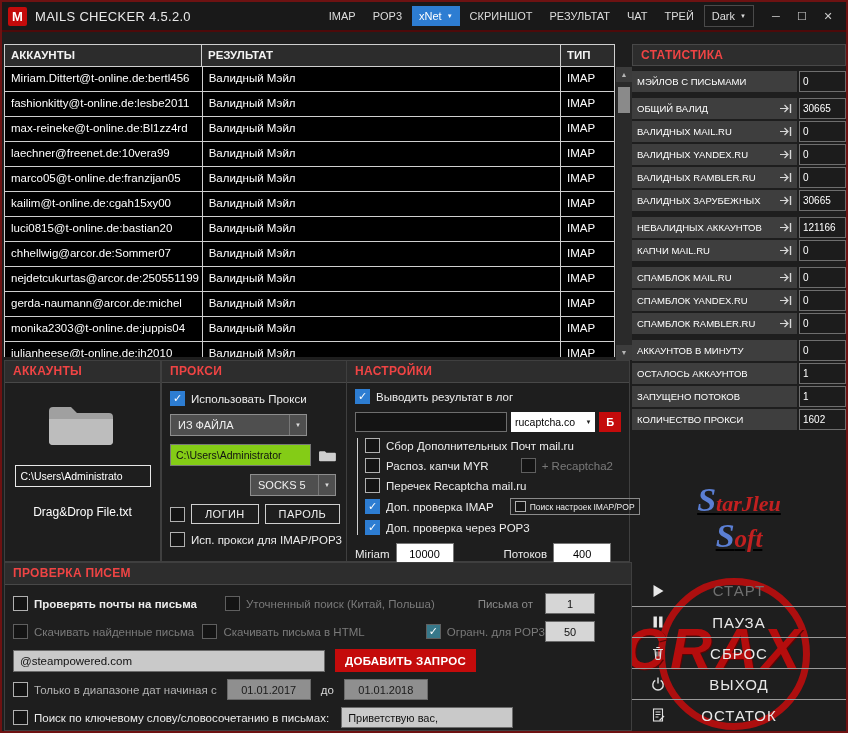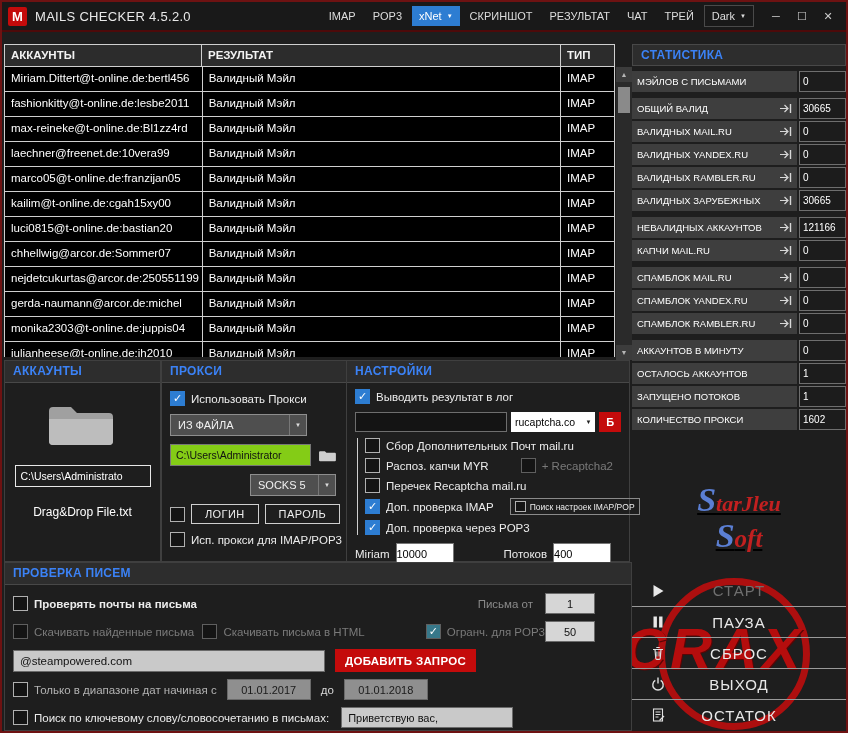--- a/index.html
+++ b/index.html
@@ -28,21 +28,21 @@
   .tr { display:flex; height:25px; }
   .td { background:#000; border-right:1px solid #cfcfcf; border-bottom:1px solid #cfcfcf; color:#fff; font-size:11.5px; line-height:23px; padding:0 6px; white-space:nowrap; overflow:hidden; }
   .col-a { width:198px; } .col-r { width:359px; } .col-t { width:54px; }
   .vscroll { position:absolute; top:23px; right:0; width:16px; height:293px; background:#2a2a2a; display:flex; flex-direction:column; align-items:center; }
   .vs-btn { width:16px; height:15px; background:#3c3c3c; color:#b5b5b5; font-size:7px; line-height:15px; text-align:center; flex:none; }
   .vs-thumb { width:12px; height:26px; background:#8a8a8a; margin-top:5px; flex:none; }
   .vs-bottom { margin-top:auto; }
 
   
   .panel { position:absolute; background:#1e1e1e; border:1px solid #3f3f3f; }
-  .section-header { height:22px; background:#2d2d2d; border-bottom:1px solid #484848; color:#3b82f6; font-weight:bold; font-size:12px; padding:3px 8px; letter-spacing:.3px; }
+  .section-header { height:22px; background:#2d2d2d; border-bottom:1px solid #484848; color:#ef4444; font-weight:bold; font-size:12px; padding:3px 8px; letter-spacing:.3px; }
 
   
   .check { display:flex; align-items:center; gap:6px; }
   .cb { width:15px; height:15px; background:#141414; border:1px solid #b0b0b0; display:flex; align-items:center; justify-content:center; flex:none; }
   .cb .tick { color:#fff; font-size:11px; line-height:1; }
   .cb.checked { background:#2d7dd2; border-color:#2d7dd2; }
   .cb.checked.dimchk { background:#37788a; border-color:#5f6f74; }
   .cb.sm { width:11px; height:11px; }
   .lbl { font-size:11.5px; color:#ececec; white-space:nowrap; }
   .lbl.bold { font-weight:bold; }
@@ -75,21 +75,21 @@
   .captcha-input { flex:1; height:20px; background:#141414; border:1px solid #6e6e6e; color:#ddd; font-size:11px; padding:0 4px; font-family:"Liberation Sans", sans-serif; }
   .captcha-dd { background:#fff; color:#000; height:20px; width:86px; font-size:10.5px; display:flex; align-items:center; justify-content:space-between; padding:0 4px; }
   .captcha-dd .dd-arrow { font-size:6px; color:#222; }
   .b-btn { width:22px; height:20px; background:#c40b0b; color:#fff; font-weight:bold; font-size:11px; border:none; font-family:"Liberation Sans", sans-serif; }
   .opts { border-left:1px solid #cfcfcf; padding-left:7px; margin-left:2px; }
   .opt-row { display:flex; align-items:center; gap:6px; margin-bottom:5px; }
   .opt-extra { margin-left:26px; }
   .opt-boxed { border:1px solid #8a8a8a; padding:2px 4px; display:flex; align-items:center; gap:4px; margin-left:10px; }
   .opt-boxed .lbl { font-size:8.5px; }
   .to-row { display:flex; align-items:center; gap:6px; margin-top:8px; }
-  .num-input { width:58px; height:21px; background:#fff; border:1px solid #777; text-align:left; font-size:11px; font-family:"Liberation Sans", sans-serif; }
+  .num-input { width:58px; height:21px; background:#fff; border:1px solid #777; text-align:center; font-size:11px; font-family:"Liberation Sans", sans-serif; }
   .to-row .lbl2 { color:#ececec; font-size:11.5px; }
   .spacer-40 { width:38px; }
 
   
   .mailcheck { left:2px; top:560px; width:628px; height:169px; }
   .mc-body { padding:8px 8px 0; }
   .mc-row { display:flex; align-items:center; margin-bottom:7px; }
   .mc-col1 { width:212px; } .mc-col2 { width:250px; }
   .mc-input-sm { width:50px; height:21px; background:#d6d6d6; border:1px solid #6a6a6a; text-align:center; font-size:11px; color:#111; font-family:"Liberation Sans", sans-serif; margin-right:28px; }
   .ml-auto { margin-left:auto; }
@@ -377,20 +377,24 @@
     </div>
   </div>
 
   <div class="panel mailcheck">
     <div class="section-header">ПРОВЕРКА ПИСЕМ</div>
     <div class="mc-body">
       <div class="mc-row">
         <label class="check mc-col1">
           <span class="cb"></span>
           <span class="lbl bold">Проверять почты на письма</span>
+        </label>
+        <label class="check dim mc-col2">
+          <span class="cb"></span>
+          <span class="lbl">Уточненный поиск (Китай, Польша)</span>
         </label>
         <span class="dimlbl ml-auto">Письма от</span>
         <input class="mc-input-sm" value="1" style="">
       </div>
       <div class="mc-row">
         <label class="check dim mc-col1">
           <span class="cb"></span>
           <span class="lbl">Скачивать найденные письма</span>
         </label>
         <label class="check dim mc-col2">

